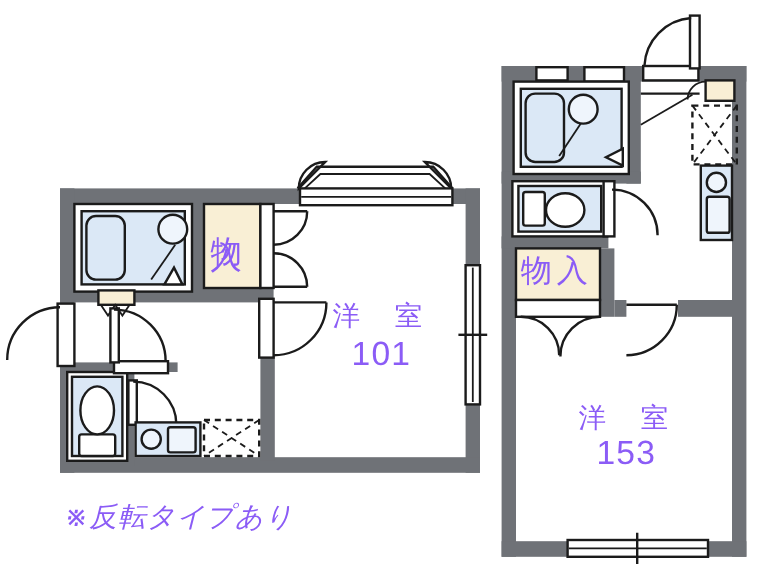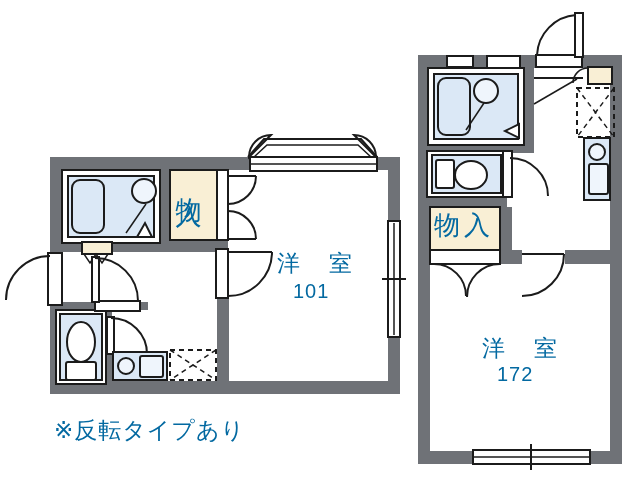--- a/index.html
+++ b/index.html
@@ -12,25 +12,25 @@
   .frame{fill:var(--background);stroke:var(--line);stroke-width:2;}
   .water{fill:var(--water);stroke:var(--line);stroke-width:2;}
   .fix{fill:var(--background);stroke:var(--line);stroke-width:2;}
   .sink{fill:var(--fixture_light);stroke:var(--line);stroke-width:2;}
   .storage{fill:var(--storage_fill);stroke:var(--line);stroke-width:2;}
   .ln{stroke:var(--line);stroke-width:2;fill:none;}
   .ln-thin{stroke:var(--line);stroke-width:1.5;fill:none;}
   .dash{fill:none;stroke:var(--line);stroke-width:2;stroke-dasharray:5 4;}
   .dashx{stroke:var(--line);stroke-width:1.5;fill:none;stroke-dasharray:5 4;}
   
-  .lbl{position:absolute;color:#0369a1;line-height:1;white-space:nowrap;}
+  .lbl{position:absolute;color:#8b5cf6;line-height:1;white-space:nowrap;}
   .closet-v{writing-mode:vertical-rl;text-orientation:upright;font-size:26px;letter-spacing:3px;}
   .closet-h{font-size:26px;letter-spacing:4px;}
   .room-kanji{font-size:23px;letter-spacing:29px;}
-  .room-num{font-size:20px;letter-spacing:1px;}
+  .room-num{font-size:28px;letter-spacing:1px;}
   .note{font-size:23px;letter-spacing:1px;}
 </style>
 </head>
 <body>
 
 <div class="stage">
 <svg width="640" height="486" viewBox="0 0 640 486">
 
   <g>
     <g>
@@ -216,16 +216,16 @@
 </svg>
 
   <div class="lbl closet-v" style="left:176px;top:177px;">物入</div>
 
   <div class="lbl room-kanji" style="left:277px;top:252px;">洋室</div>
   <div class="lbl room-num" style="left:293px;top:281px;">101</div>
 
   <div class="lbl closet-h" style="left:434px;top:212px;">物入</div>
 
   <div class="lbl room-kanji" style="left:482px;top:337px;">洋室</div>
-  <div class="lbl room-num" style="left:497px;top:364px;">172</div>
-
-  <div class="lbl note" style="left:54px;top:419px;">※反転タイプあり</div>
+  <div class="lbl room-num" style="left:497px;top:364px;">153</div>
+
+  <div class="lbl note" style="left:54px;top:419px;font-style:italic;">※反転タイプあり</div>
 </div>
 
 </body></html>

